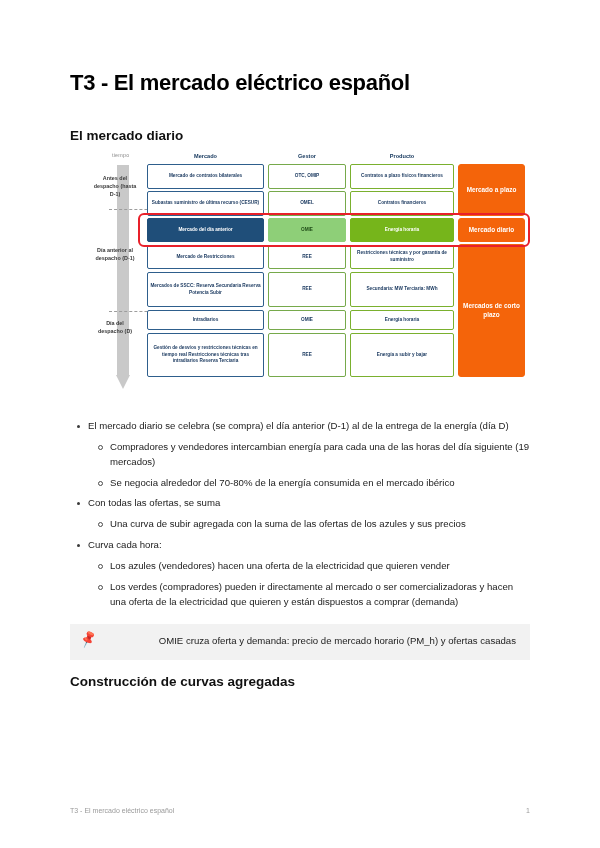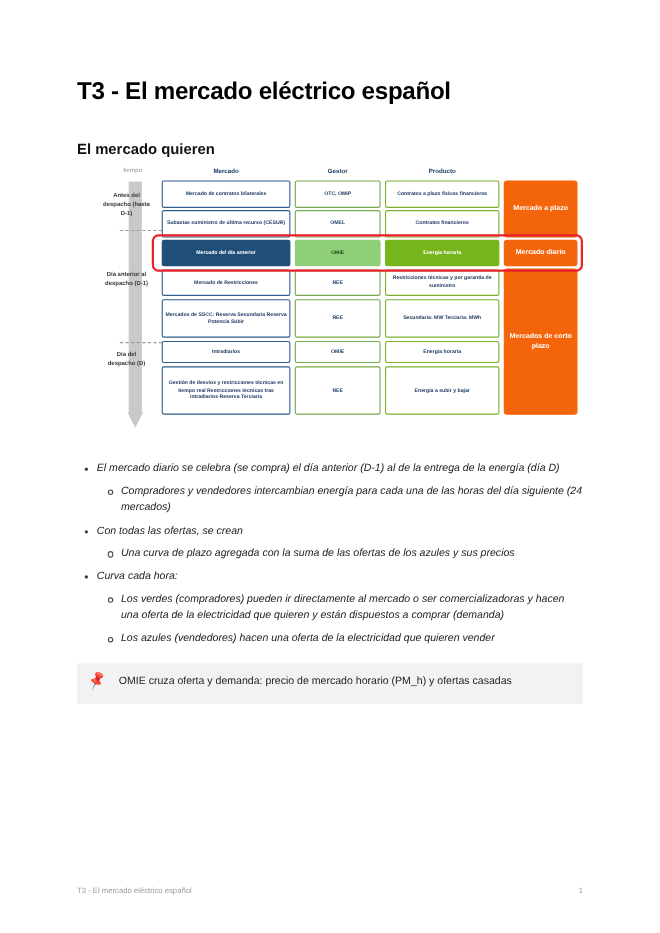--- a/index.html
+++ b/index.html
@@ -125,21 +125,20 @@
     border:2px solid #e8202a;
     border-radius:6px;
     pointer-events:none;
   }
 
   
   ul.lv1{
     margin:8px 0 0 0;
     padding-left:18px;
     list-style:none;
-    font-style:italic;
   }
   ul.lv1 > li{
     position:relative;
     font-size:9.6px;
     line-height:1.55;
     margin:5px 0;
     color:#222;
   }
   ul.lv1 > li.txt::before{
     content:"";
@@ -179,38 +178,38 @@
     font-size:13px;
     color:#d03030;
     transform:rotate(-20deg);
   }
   .callout p{
     margin:0 0 6px 24px;
     font-size:9.6px;
     line-height:1.55;
     color:#222;
   }
-  .callout p:last-child{ margin-bottom:0; }
+  .callout p:last-child{ margin-bottom:0;text-align:right; }
 
   
   .footer{
     position:absolute; left:0; right:0; bottom:34px;
     padding:0 70px;
     display:flex; justify-content:space-between; align-items:center;
     font-size:7px; color:#9a9a9a;
   }
 </style>
 </head>
 <body>
 
 <div class="page">
 
   <h1 class="doc-title">T3 - El mercado eléctrico español</h1>
 
-  <h2 class="sec-title">El mercado quieren</h2>
+  <h2 class="sec-title">El mercado diario</h2>
 
   <div class="diagram">
 
     <div class="dg-timeaxis">
       <div class="dg-tiempo">tiempo</div>
       <div class="arrow-shaft"></div>
       <div class="arrow-head"></div>
       <div class="tlabel t1">Antes del despacho (hasta D-1)</div>
       <div class="tlabel t2">Día anterior al despacho (D-1)</div>
       <div class="tlabel t3">Día del despacho (D)</div>
@@ -258,43 +257,45 @@
       <div class="cell orange" style="left:311px; top:91px;  width:67px; height:133px;">Mercados de corto plazo</div>
 
       <div class="highlight-ring" style="left:-9px; top:60px; width:392px; height:34px;"></div>
     </div>
   </div>
 
   <ul class="lv1">
     <li class="txt">El mercado diario se celebra (se compra) el día anterior (D-1) al de la entrega de la energía (día D)</li>
     <li>
       <ul class="lv2">
-        <li>Compradores y vendedores intercambian energía para cada una de las horas del día siguiente (24 mercados)</li>
+        <li>Compradores y vendedores intercambian energía para cada una de las horas del día siguiente (19 mercados)</li>
+        <li>Se negocia alrededor del 70-80% de la energía consumida en el mercado ibérico</li>
       </ul>
     </li>
-    <li class="txt">Con todas las ofertas, se crean</li>
+    <li class="txt">Con todas las ofertas, se suma</li>
     <li>
       <ul class="lv2">
-        <li>Una curva de plazo agregada con la suma de las ofertas de los azules y sus precios</li>
+        <li>Una curva de subir agregada con la suma de las ofertas de los azules y sus precios</li>
       </ul>
     </li>
     <li class="txt">Curva cada hora:</li>
     <li>
       <ul class="lv2">
+        <li>Los azules (vendedores) hacen una oferta de la electricidad que quieren vender</li>
         <li>Los verdes (compradores) pueden ir directamente al mercado o ser comercializadoras y hacen una oferta de la electricidad que quieren y están dispuestos a comprar (demanda)</li>
-        <li>Los azules (vendedores) hacen una oferta de la electricidad que quieren vender</li>
       </ul>
     </li>
   </ul>
 
   <div class="callout">
     <span class="pin">📌</span>
     <p>OMIE cruza oferta y demanda: precio de mercado horario (PM_h) y ofertas casadas</p>
   </div>
 
+  <h2 class="sec-title lower">Construcción de curvas agregadas</h2>
 
 
 </div>
 
 <div class="footer">
   <span>T3 - El mercado eléctrico español</span>
   <span>1</span>
 </div>
 
 </body></html>

